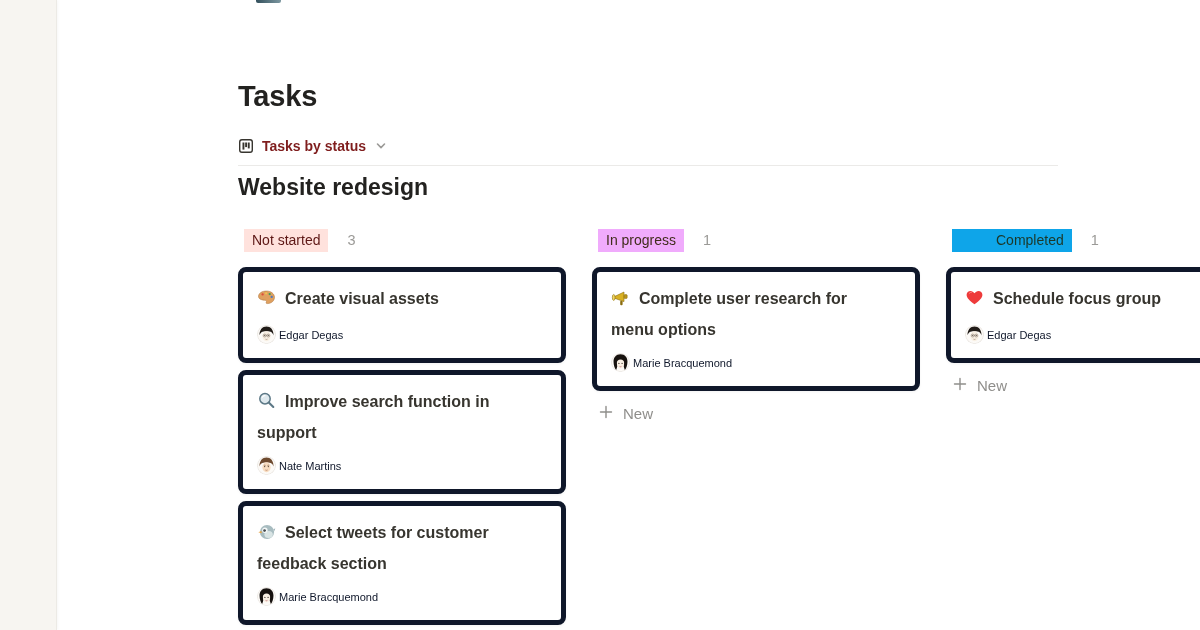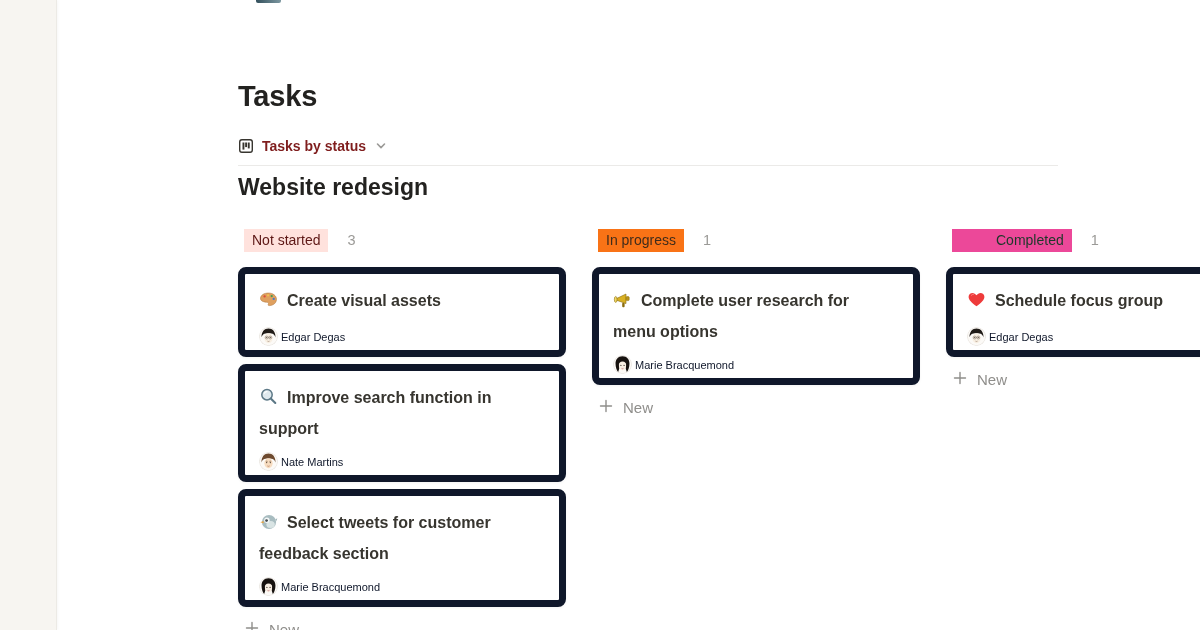--- a/index.html
+++ b/index.html
@@ -31,28 +31,28 @@
   .view-row svg { display:block; }
   .divider { margin-top:11px; width:820px; height:1px; background:#ebeae8; }
   .section-title { margin:8px 0 0 0; font-size:23px; font-weight:700; color:#232220; }
   .board { display:flex; gap:26px; margin-top:27px; align-items:flex-start; }
   .column { width:328px; flex:none; }
   .col-head { display:flex; align-items:center; gap:19px; height:24px; padding-left:6px; }
   .badge {
     font-size:14px; font-weight:500; padding:2px 8px; border-radius:0; line-height:19px;
   }
   .badge-notstarted { background:#ffe2dd; color:#5d1715; }
-  .badge-inprogress { background:#f97316; color:#402c1b; }
-  .badge-completed  { background:#ec4899; color:#1c3829;padding-left:44px; }
+  .badge-inprogress { background:#f0abfc; color:#402c1b; }
+  .badge-completed  { background:#0ea5e9; color:#1c3829;padding-left:44px; }
   .count { font-size:14.5px; color:#9b9a97; }
   .cards { margin-top:15px; display:flex; flex-direction:column; gap:7px; }
   .card {
-    background:#fff; border:7px solid #0f172a; border-radius:8px;
+    background:#fff; border:5px solid #0f172a; border-radius:8px;
     box-shadow:0 1px 3px rgba(15,15,15,0.05);
-    padding:13px 14px 4px 14px; cursor:pointer;
+    padding:13px 14px 14px 14px; cursor:pointer;
   }
   .card-title { font-size:16px; font-weight:600; line-height:28px; color:#37352f; }
   .card-title .ticon { display:inline-block; vertical-align:-3px; margin-right:9px; }
   .card-title.pr-lg { padding-right:42px; }
   .assignee {
     margin-top:9px; display:flex; align-items:center; gap:3px;
     font-size:11px; font-weight:400; color:#0f172a;
   }
   .avatar { width:19px; height:19px; border-radius:50%; overflow:hidden; flex:none; }
   .avatar svg { display:block; }

